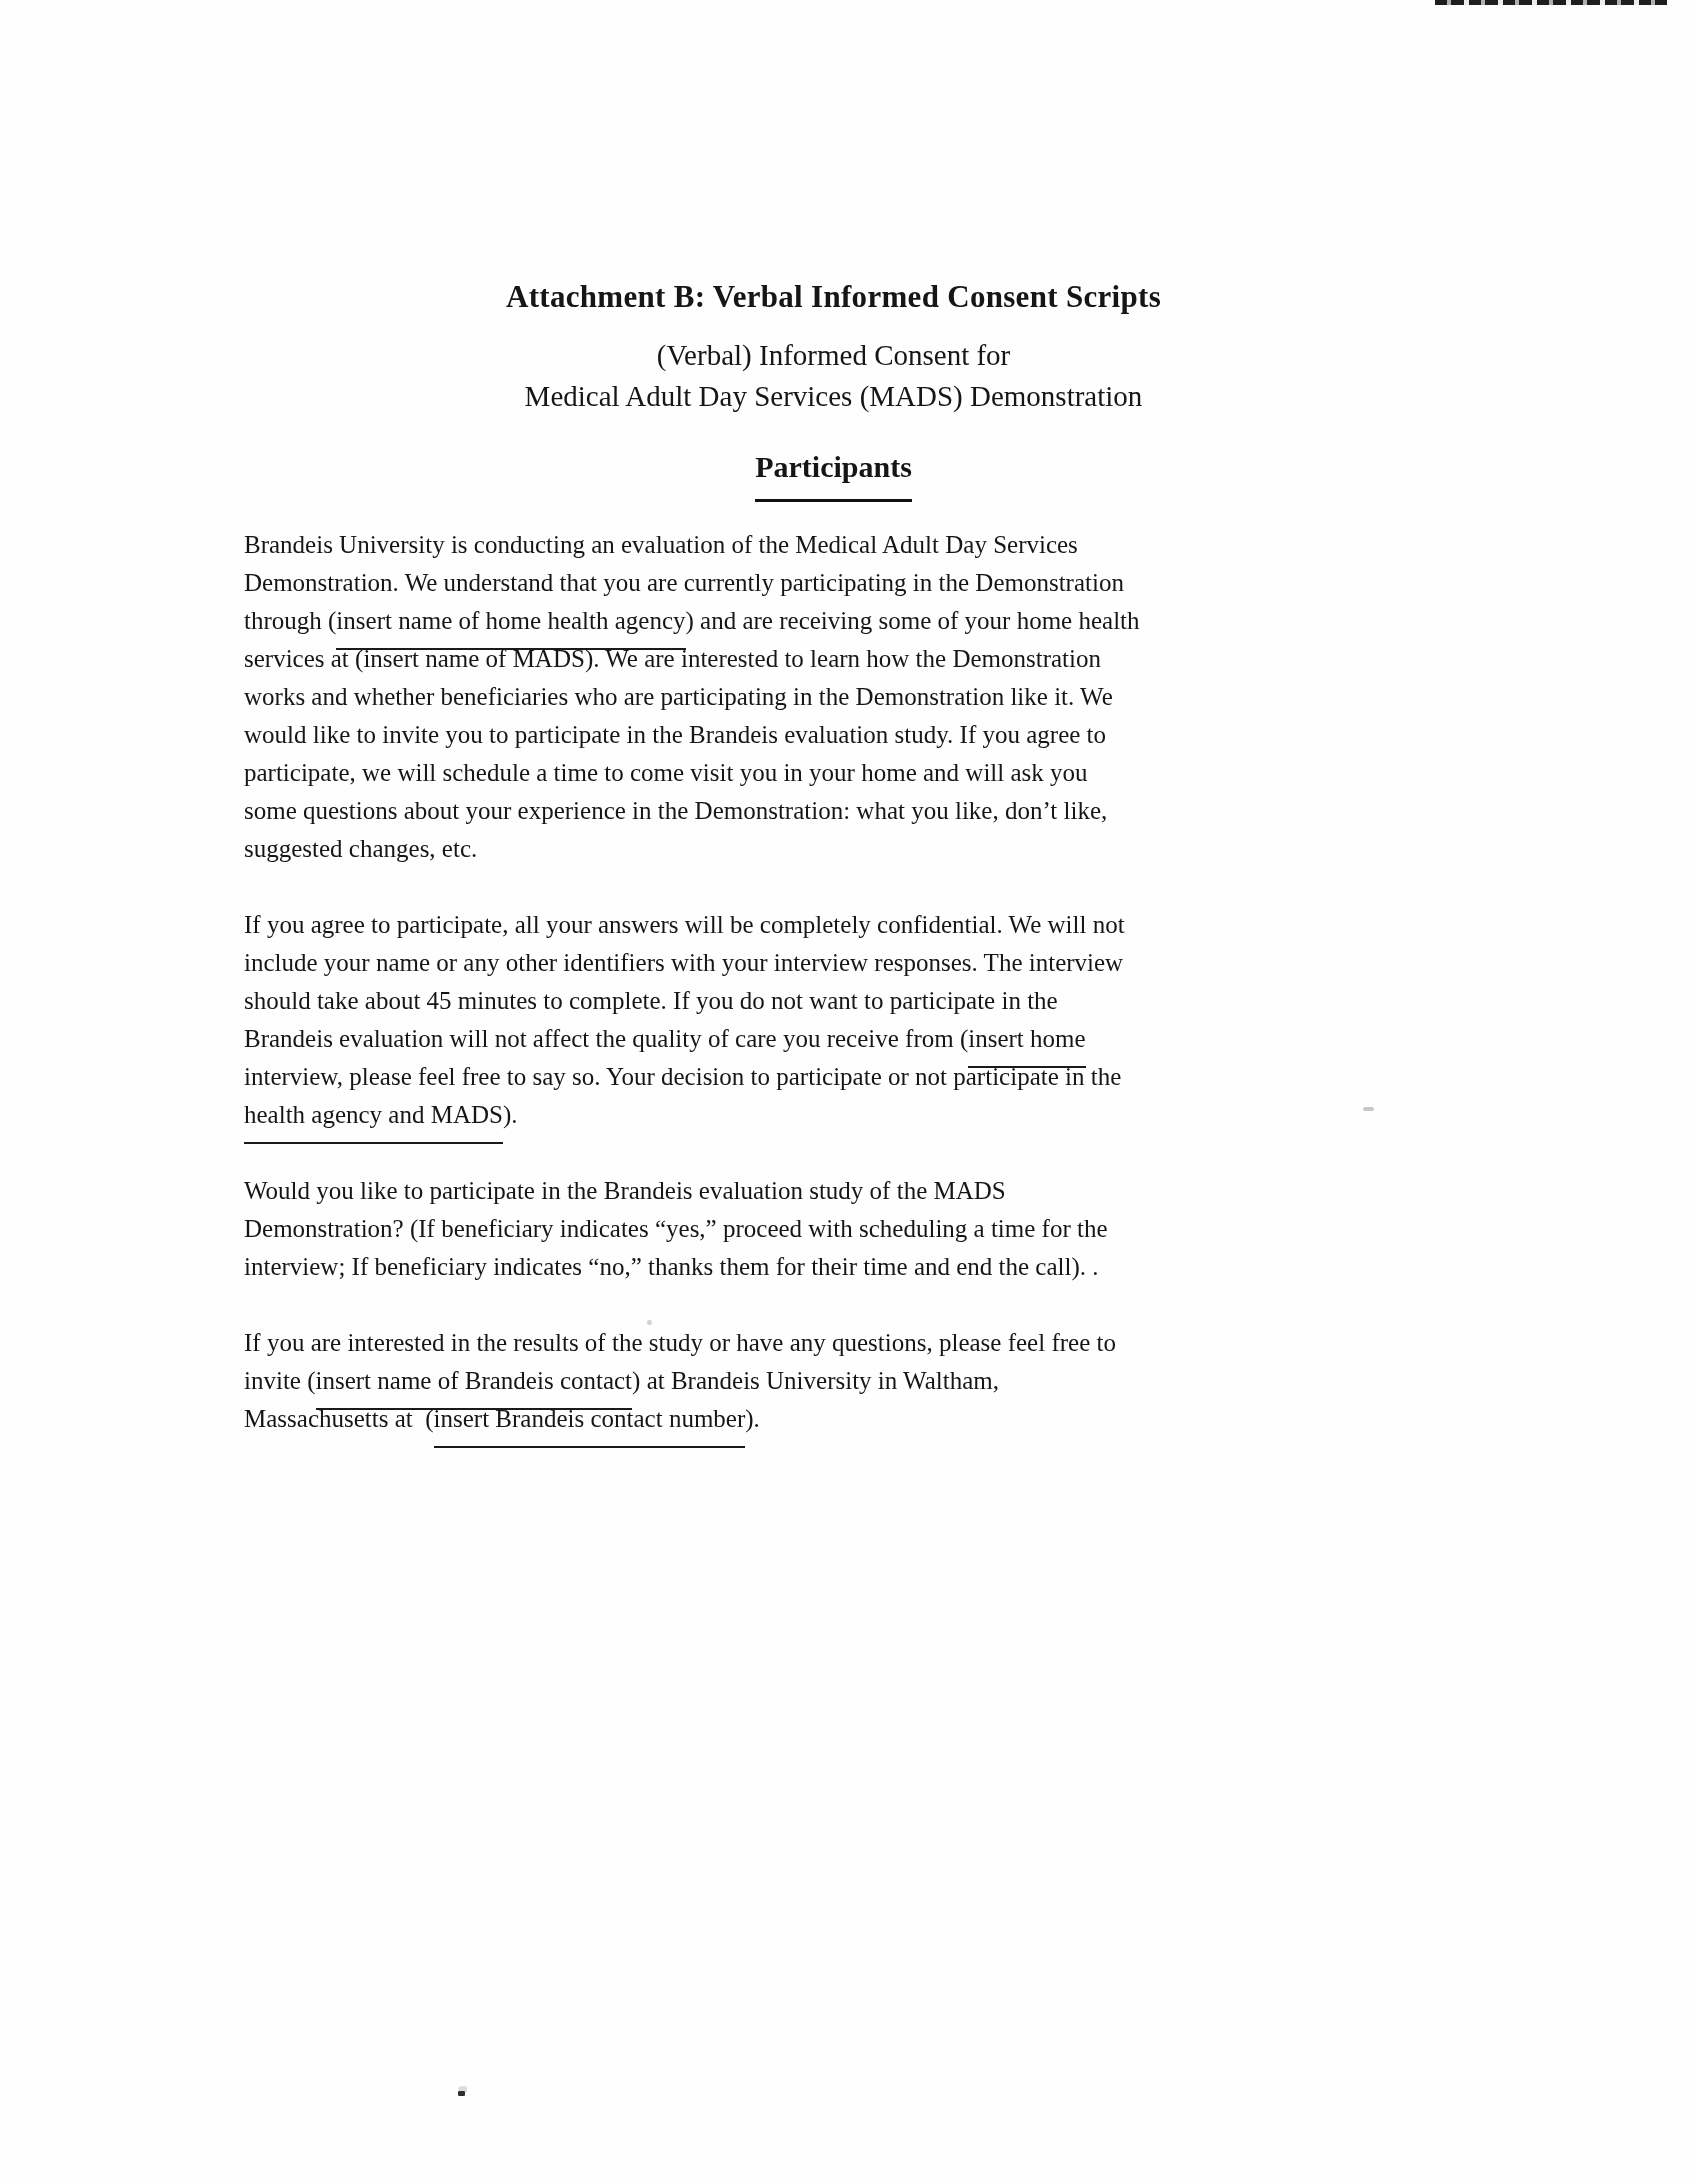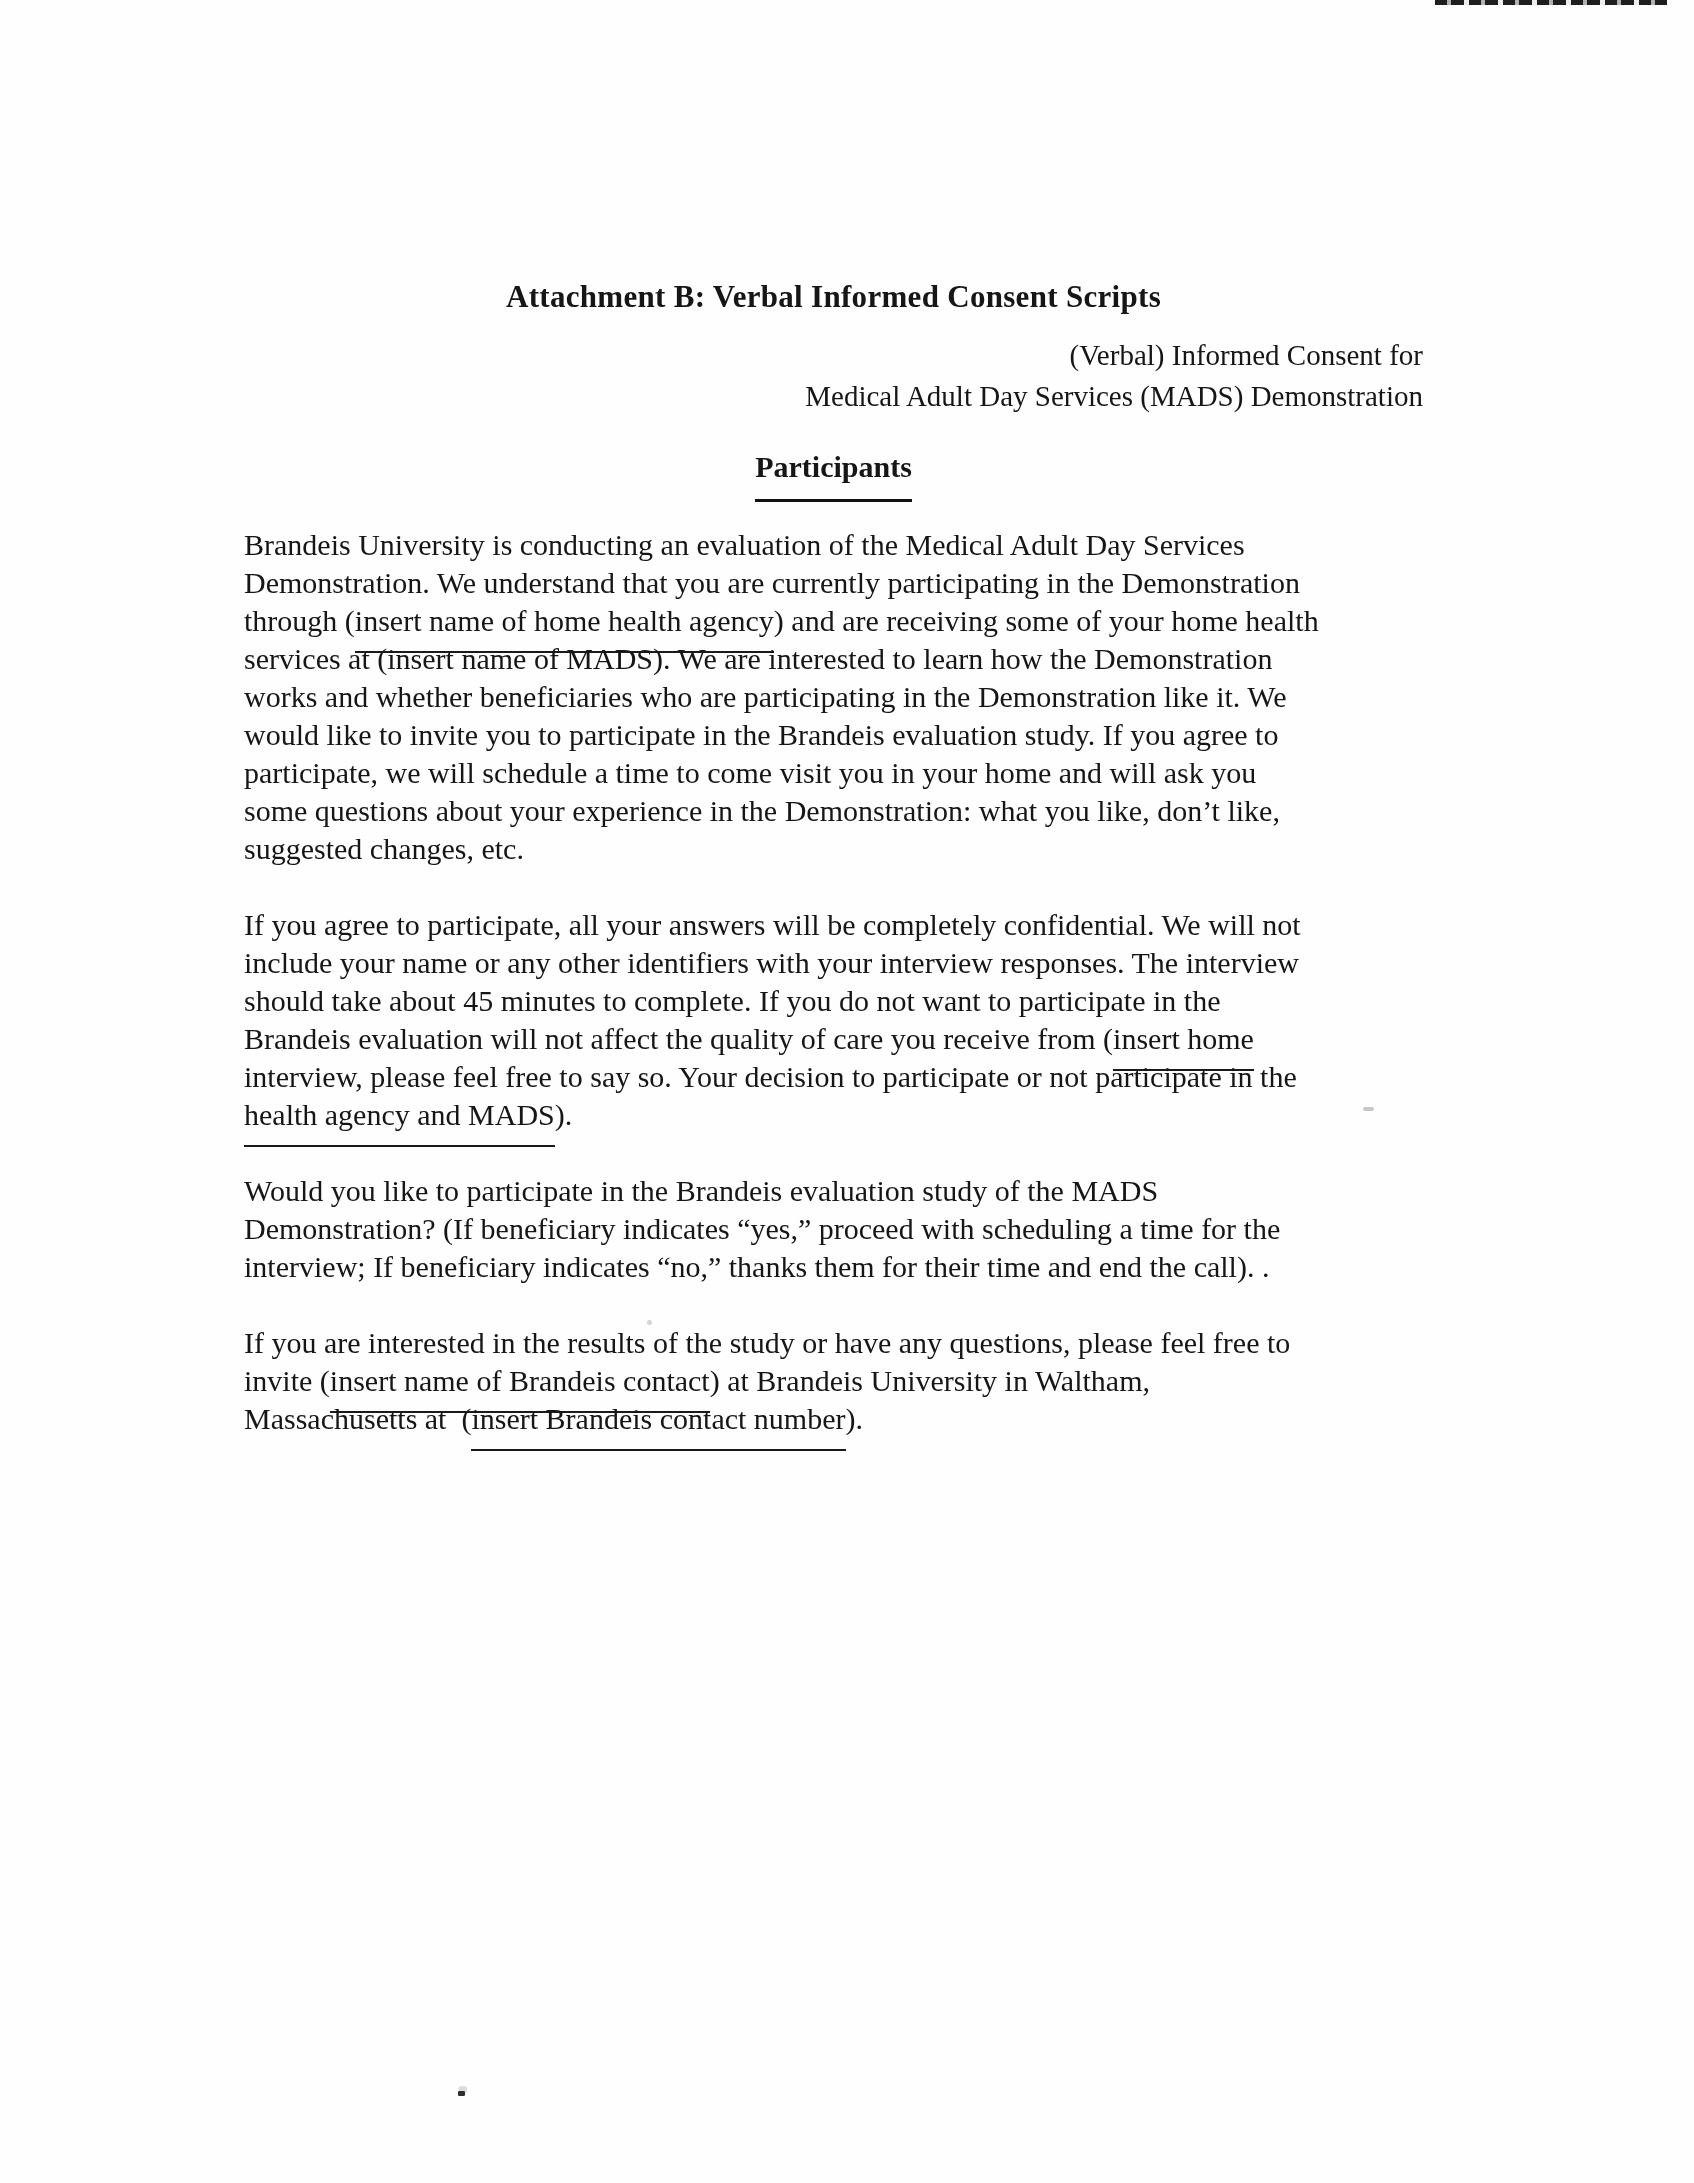--- a/index.html
+++ b/index.html
@@ -20,38 +20,38 @@
   }
   .doc-title {
     text-align: center;
     font-weight: bold;
     font-size: 31px;
     line-height: 38px;
     margin: 0 0 19px 0;
     letter-spacing: 0.3px;
   }
   .subtitle {
-    text-align: right;
+    text-align: center;
     font-size: 29px;
     line-height: 41px;
     margin: 0 0 33px 0;
   }
   .section-heading {
     text-align: center;
     font-size: 30px;
     font-weight: bold;
     margin: 0 0 42px 0;
   }
   .section-heading .hu {
     border-bottom: 3.3px solid #111;
     padding-bottom: 16px;
   }
   .paragraphs { }
   .paragraph {
-    font-size: 30px;
+    font-size: 25px;
     line-height: 38px;
     margin: 0 0 38px 0;
   }
   .line { white-space: pre; }
   .u {
     border-bottom: 2px solid #1a1a1a;
     padding-bottom: 14px;
   }
   .scan-line {
     position: absolute;

